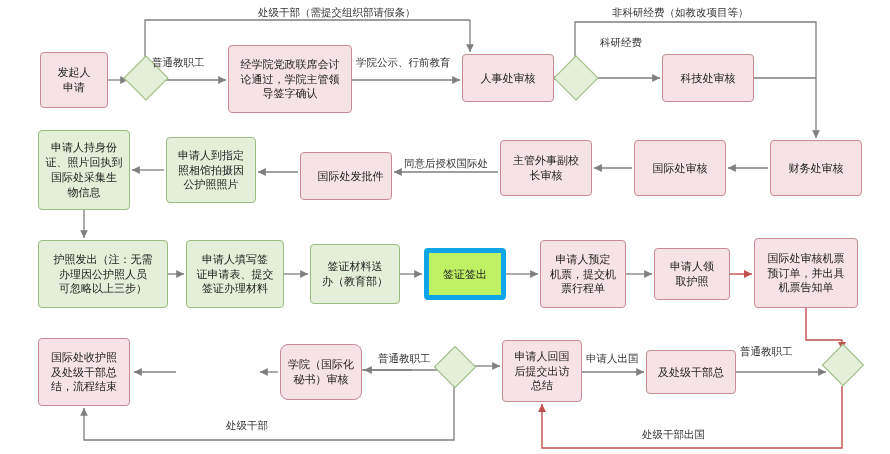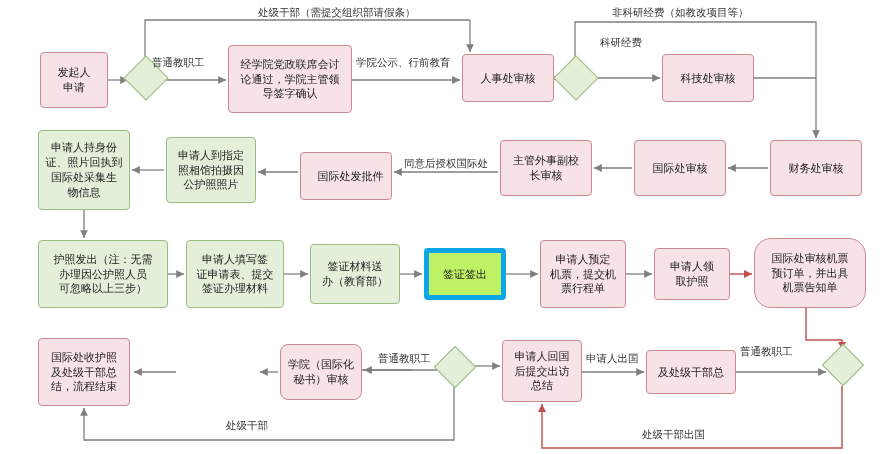--- a/index.html
+++ b/index.html
@@ -157,21 +157,21 @@
 证申请表、提交
 签证办理材料</div>
   <div class="node green" style="left:310px;top:244px;width:90px;height:60px;">签证材料送
 办（教育部）</div>
   <div class="node blue" style="left:424px;top:248px;width:82px;height:52px;">签证签出</div>
   <div class="node pink" style="left:540px;top:240px;width:86px;height:68px;">申请人预定
 机票，提交机
 票行程单</div>
   <div class="node pink" style="left:654px;top:248px;width:76px;height:52px;">申请人领
 取护照</div>
-  <div class="node pink" style="left:754px;top:238px;width:112px;height:70px;border-radius:17px;">国际处审核机票
+  <div class="node pink" style="left:754px;top:238px;width:104px;height:70px;">国际处审核机票
 预订单，并出具
 机票告知单</div>
   <div class="node pink" style="left:646px;top:350px;width:90px;height:44px;">及处级干部总</div>
   <div class="node pink" style="left:502px;top:340px;width:80px;height:62px;">申请人回国
 后提交出访
 总结</div>
   <div class="node pink" style="left:280px;top:344px;width:82px;height:56px;border-radius:8px;">学院（国际化
 秘书）审核</div>
   <div class="node pink" style="left:38px;top:338px;width:92px;height:68px;">国际处收护照
 及处级干部总

